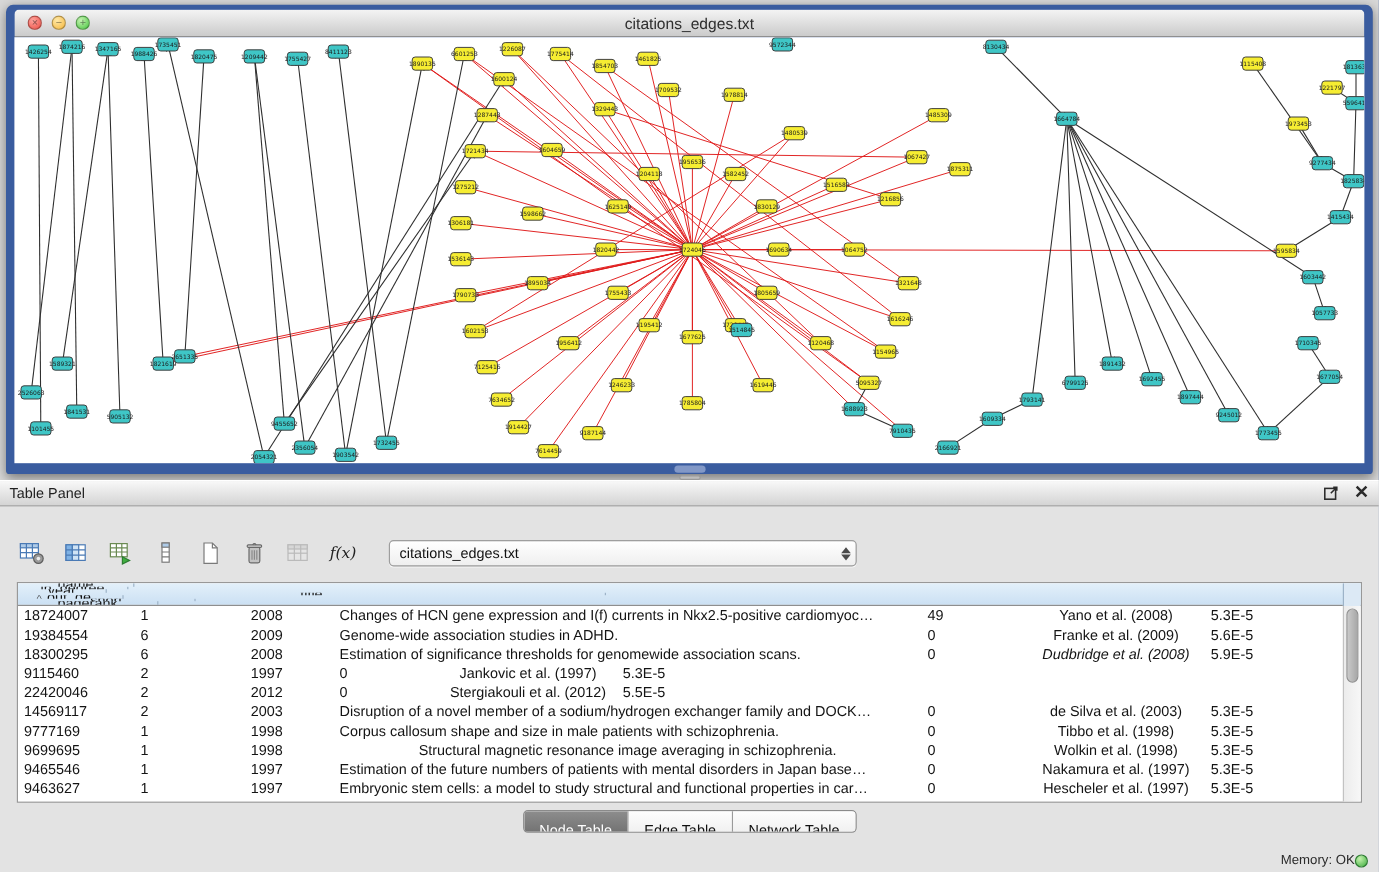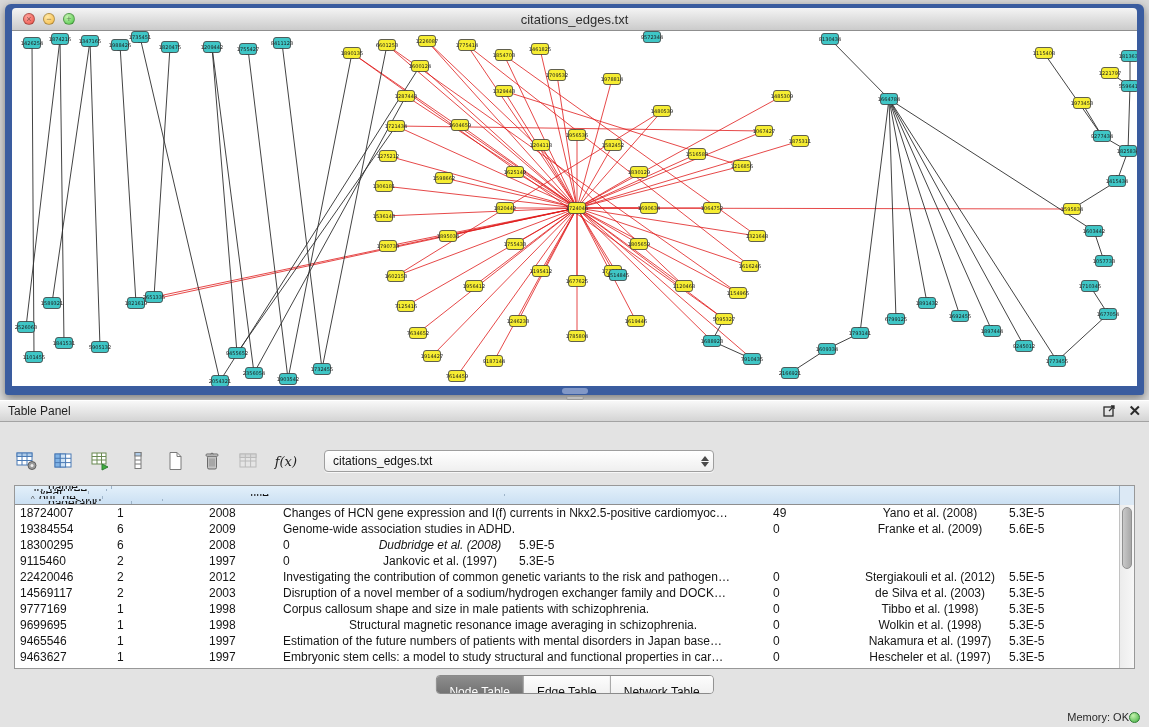--- a/index.html
+++ b/index.html
@@ -812,37 +812,37 @@
           <div class="td" style="width: 74px;">2009</div>
           <div class="td" style="width: 490px;">Genome-wide association studies in ADHD.</div>
           <div class="td" style="width: 88px;">0</div>
           <div class="td" style="width: 148px; text-align: center;">Franke et al. (2009)</div>
           <div class="td" style="width: 117px;">5.6E-5</div>
         </div>
         <div class="row">
           <div class="td" style="width: 97px;">18300295</div>
           <div class="td" style="width: 92px;">6</div>
           <div class="td" style="width: 74px;">2008</div>
+          <div class="td" style="width: 490px;">Estimation of significance thresholds for genomewide association scans.</div>
           <div class="td" style="width: 88px;">0</div>
           <div class="td" style="width: 148px; text-align: center; font-style: italic;">Dudbridge et al. (2008)</div>
           <div class="td" style="width: 117px;">5.9E-5</div>
         </div>
         <div class="row">
           <div class="td" style="width: 97px;">9115460</div>
           <div class="td" style="width: 92px;">2</div>
           <div class="td" style="width: 74px;">1997</div>
           <div class="td" style="width: 88px;">0</div>
           <div class="td" style="width: 148px; text-align: center;">Jankovic et al. (1997)</div>
           <div class="td" style="width: 117px;">5.3E-5</div>
         </div>
         <div class="row">
           <div class="td" style="width: 97px;">22420046</div>
           <div class="td" style="width: 92px;">2</div>
           <div class="td" style="width: 74px;">2012</div>
-          <div class="td" style="width: 490px;">Investigating the contribution of common genetic variants to the risk and pathogen…</div>
           <div class="td" style="width: 88px;">0</div>
           <div class="td" style="width: 148px; text-align: center;">Stergiakouli et al. (2012)</div>
           <div class="td" style="width: 117px;">5.5E-5</div>
         </div>
         <div class="row">
           <div class="td" style="width: 97px;">14569117</div>
           <div class="td" style="width: 92px;">2</div>
           <div class="td" style="width: 74px;">2003</div>
           <div class="td" style="width: 490px;">Disruption of a novel member of a sodium/hydrogen exchanger family and DOCK…</div>
           <div class="td" style="width: 88px;">0</div>

